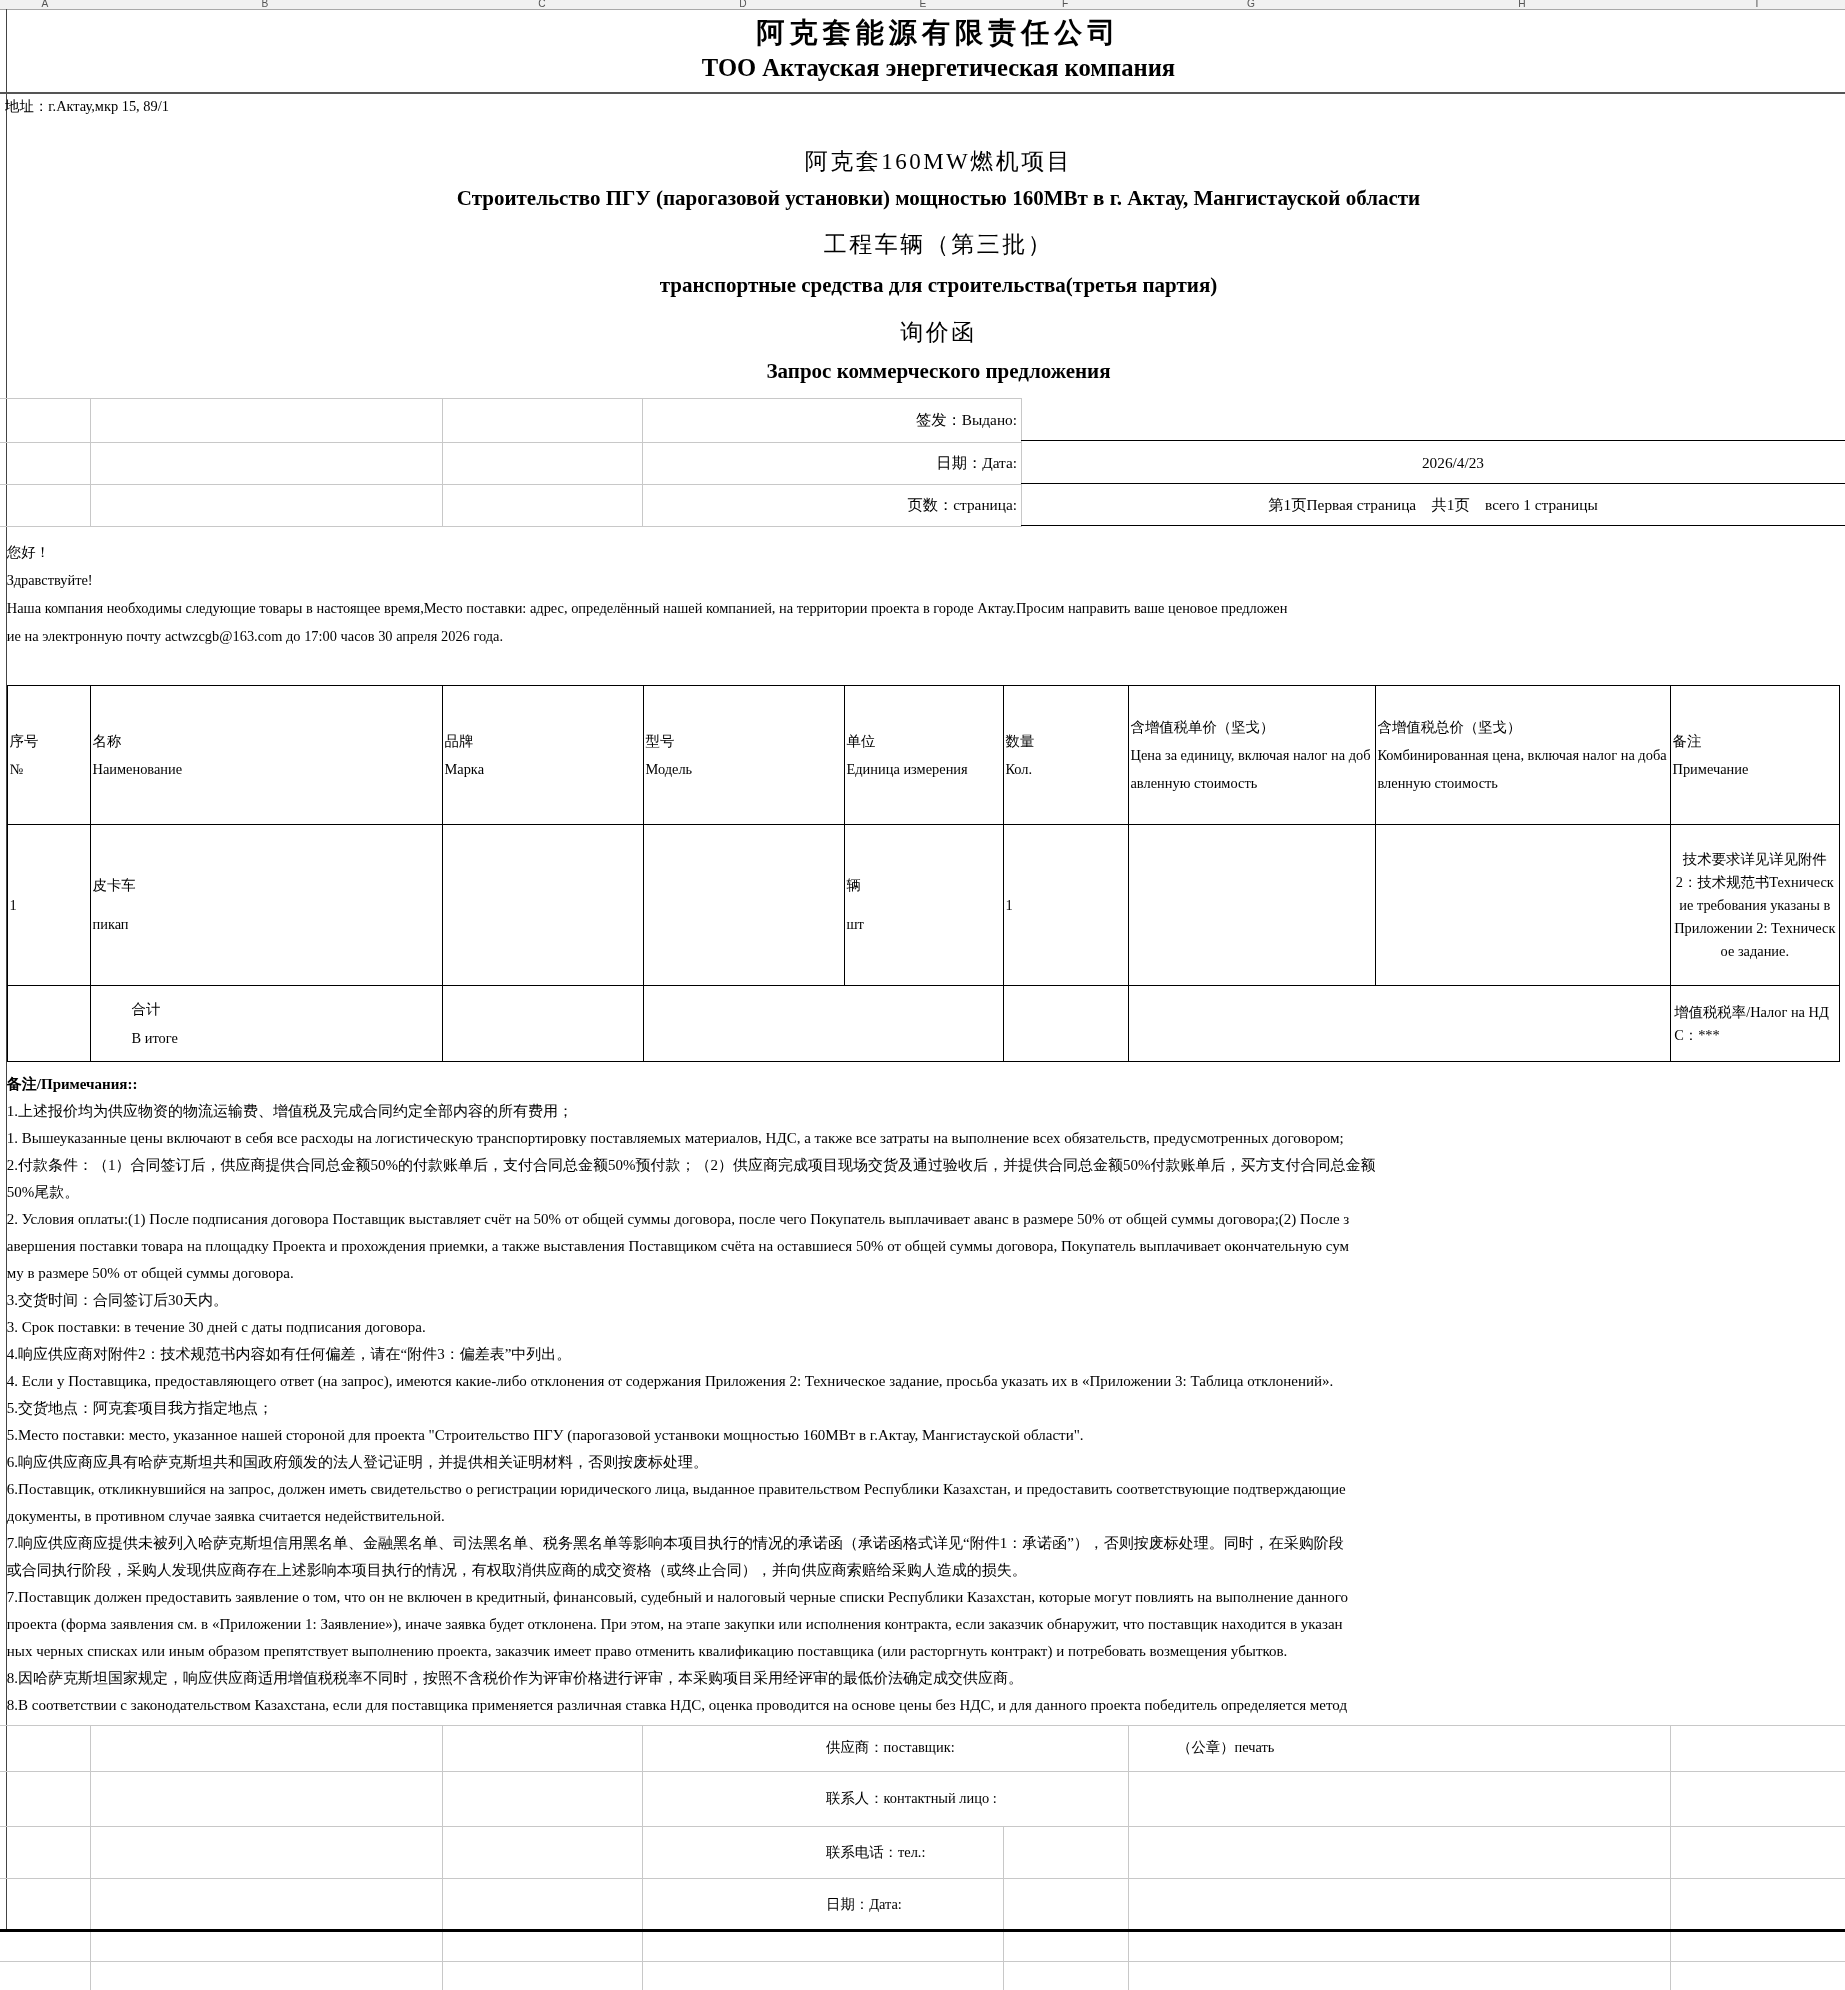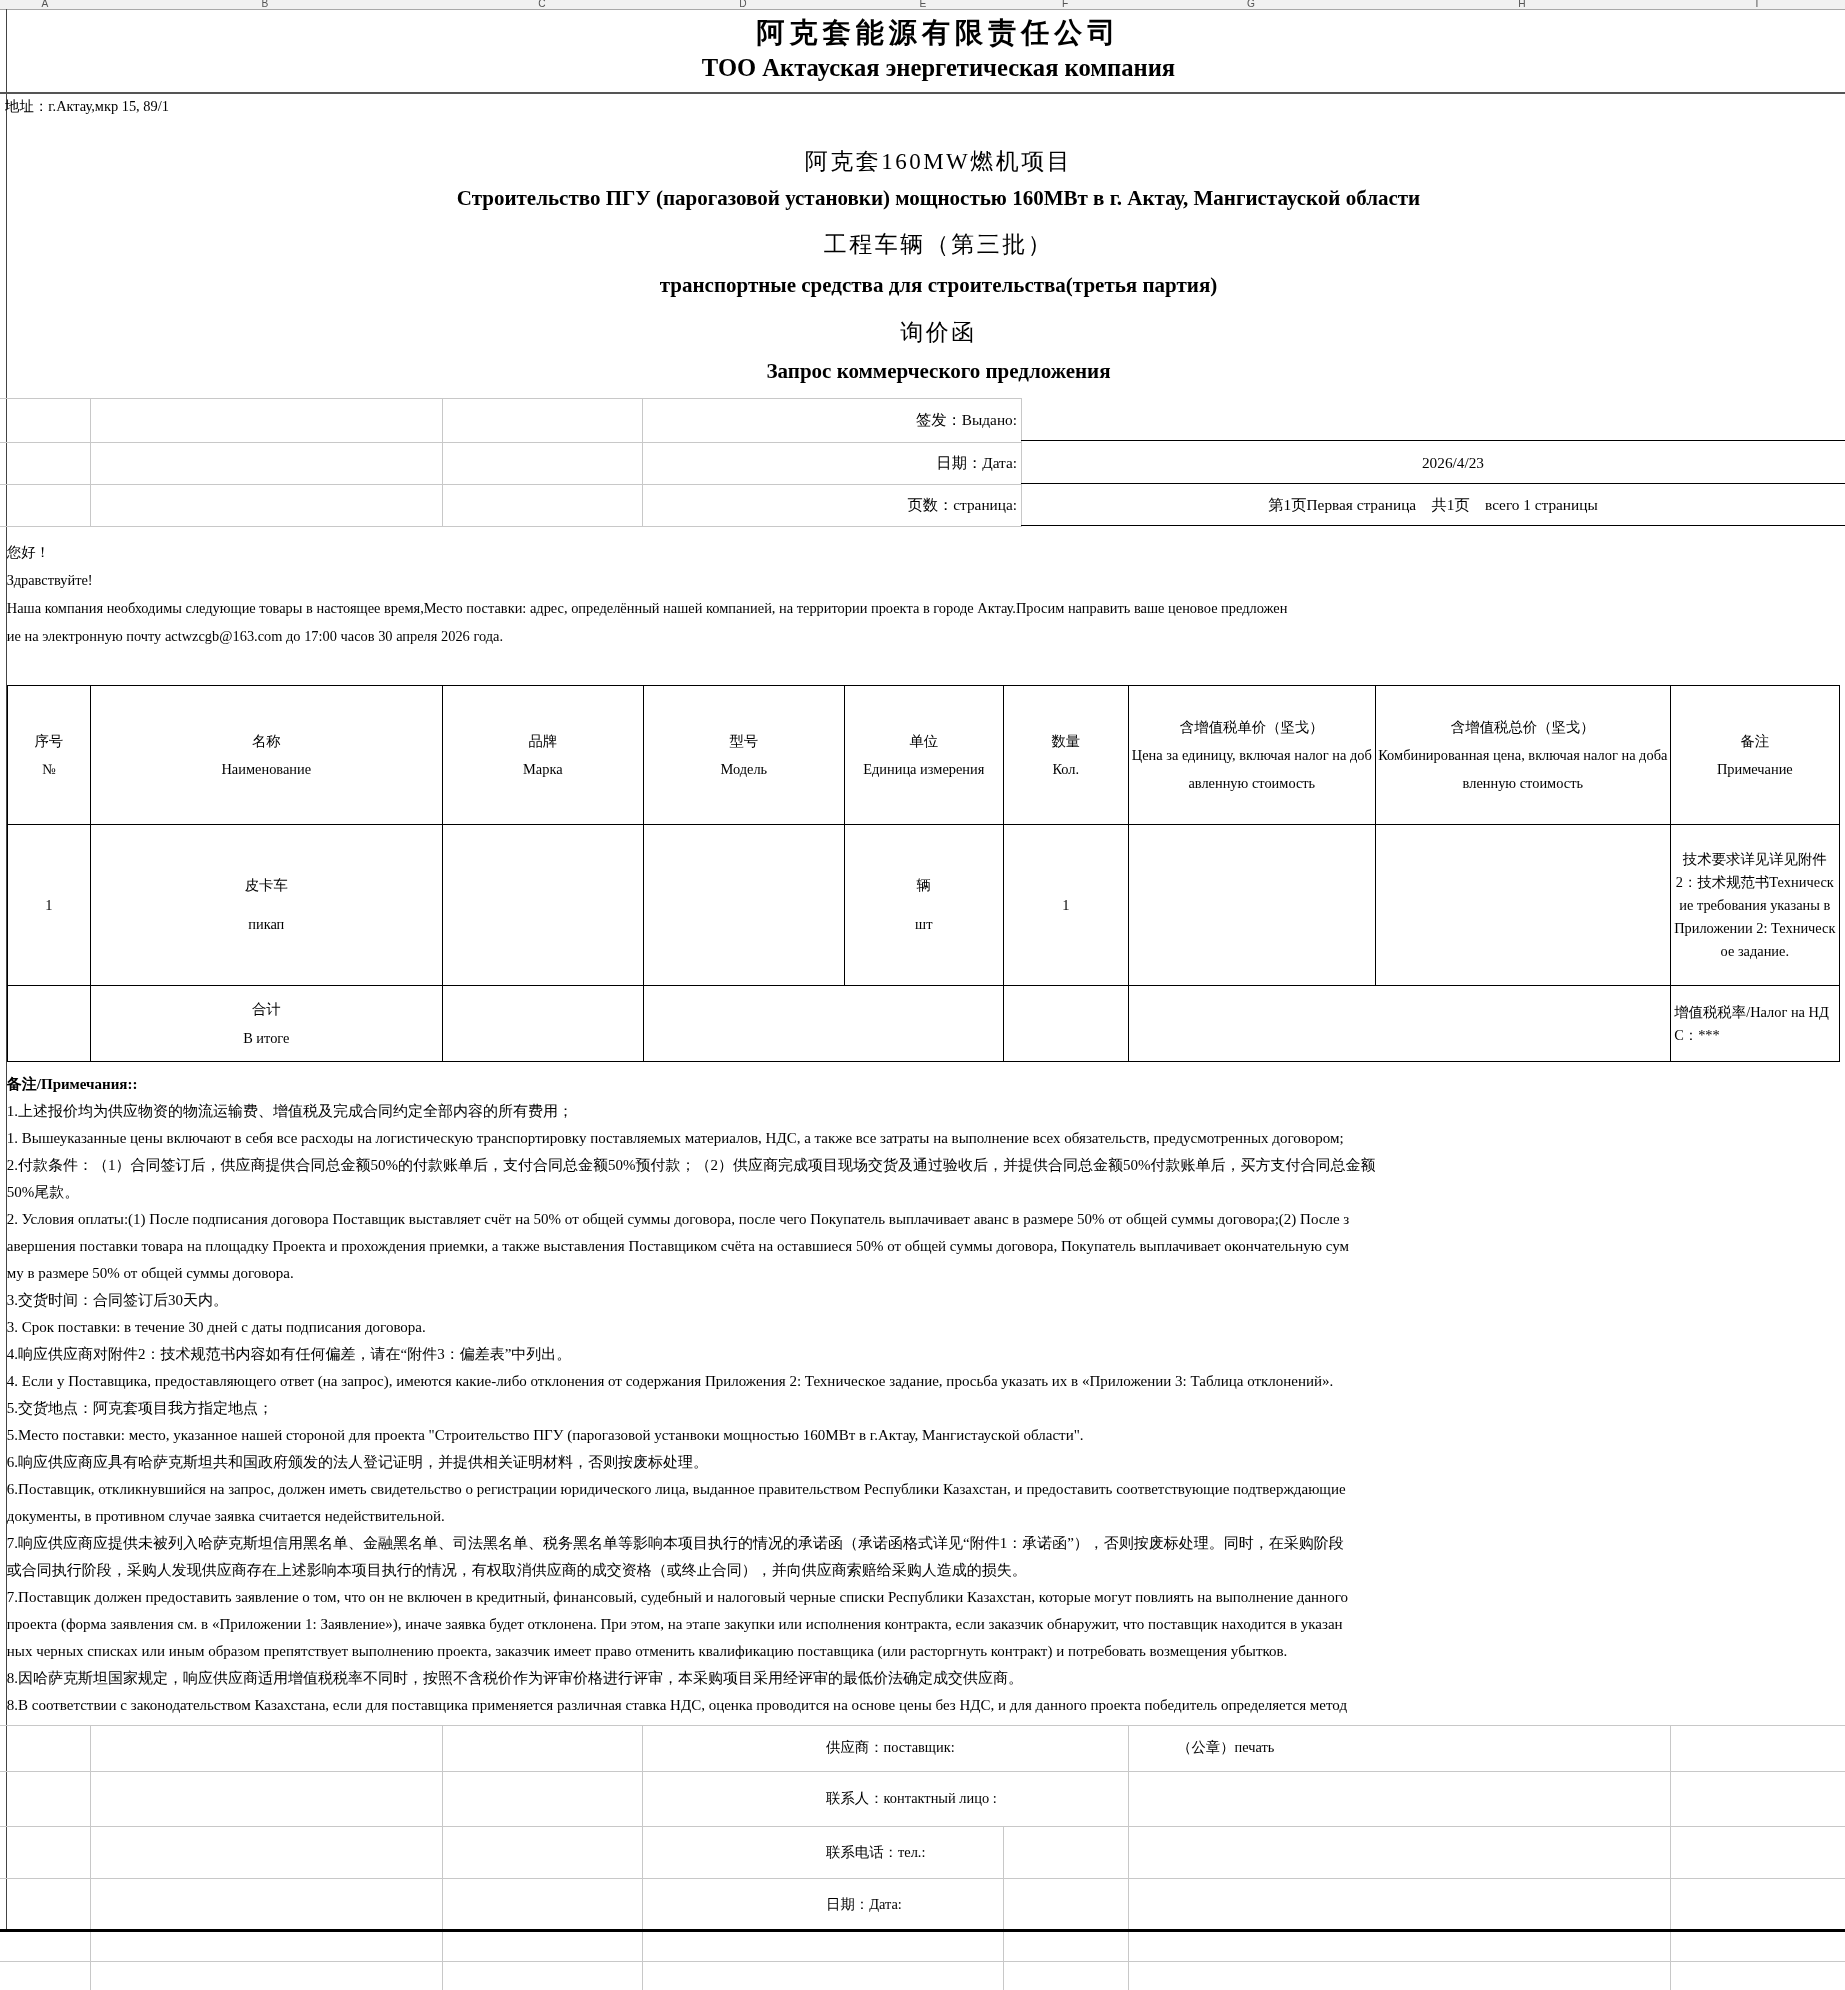--- a/index.html
+++ b/index.html
@@ -30,28 +30,28 @@
   
   .mlabel{position:absolute;left:642px;width:375px;text-align:right;font-size:15.3px;}
   .mvalue{position:absolute;left:1021px;width:824px;text-align:center;font-size:15.3px;}
   
   #greet{top:527px;left:6.8px;width:1832px;height:156px;overflow:hidden;font-size:14.4px;}
   #greet .gl{height:28px;line-height:28px;white-space:nowrap;}
   #greet .first{padding-top:11px;}
   #greet .indent{padding-left:24px;}
   
   #items{position:absolute;top:685px;left:6.8px;border-collapse:collapse;table-layout:fixed;}
-  #items td{border:0.8px solid #000;vertical-align:middle;text-align:center;font-size:14.4px;padding:1.7px;word-break:break-all;overflow:hidden;}
+  #items td{border:0.8px solid #000;vertical-align:middle;text-align:left;font-size:14.4px;padding:1.7px;word-break:break-all;overflow:hidden;}
   #items{border:1.7px solid #000;}
   #items tr.h td{line-height:28px;}
   #items tr.h{height:139px;}
   #items tr.d{height:161px;}
   #items tr.t{height:76px;}
   #items .dual div{line-height:39px;}
-  #items tr.t .dual div{line-height:29px;}
+  #items tr.t .dual div{line-height:29px;margin-left:39px;}
   #items td.remark{line-height:23px;text-align:center;vertical-align:middle;}
   #items td.vat{text-align:left;line-height:23px;vertical-align:middle;padding-left:3.4px;}
   
   #notes{top:1066px;left:6.8px;width:1835px;height:657px;overflow:hidden;font-size:15px;}
   #notes div{height:27px;line-height:27px;white-space:nowrap;}
   #notes .first{margin-top:5px;font-weight:bold;}
   
   .flabel{position:absolute;left:826px;font-size:14.4px;line-height:20.3px;white-space:nowrap;}
   
   #lborder{left:6px;top:9.3px;width:0.8px;height:1920px;background:#444;}

